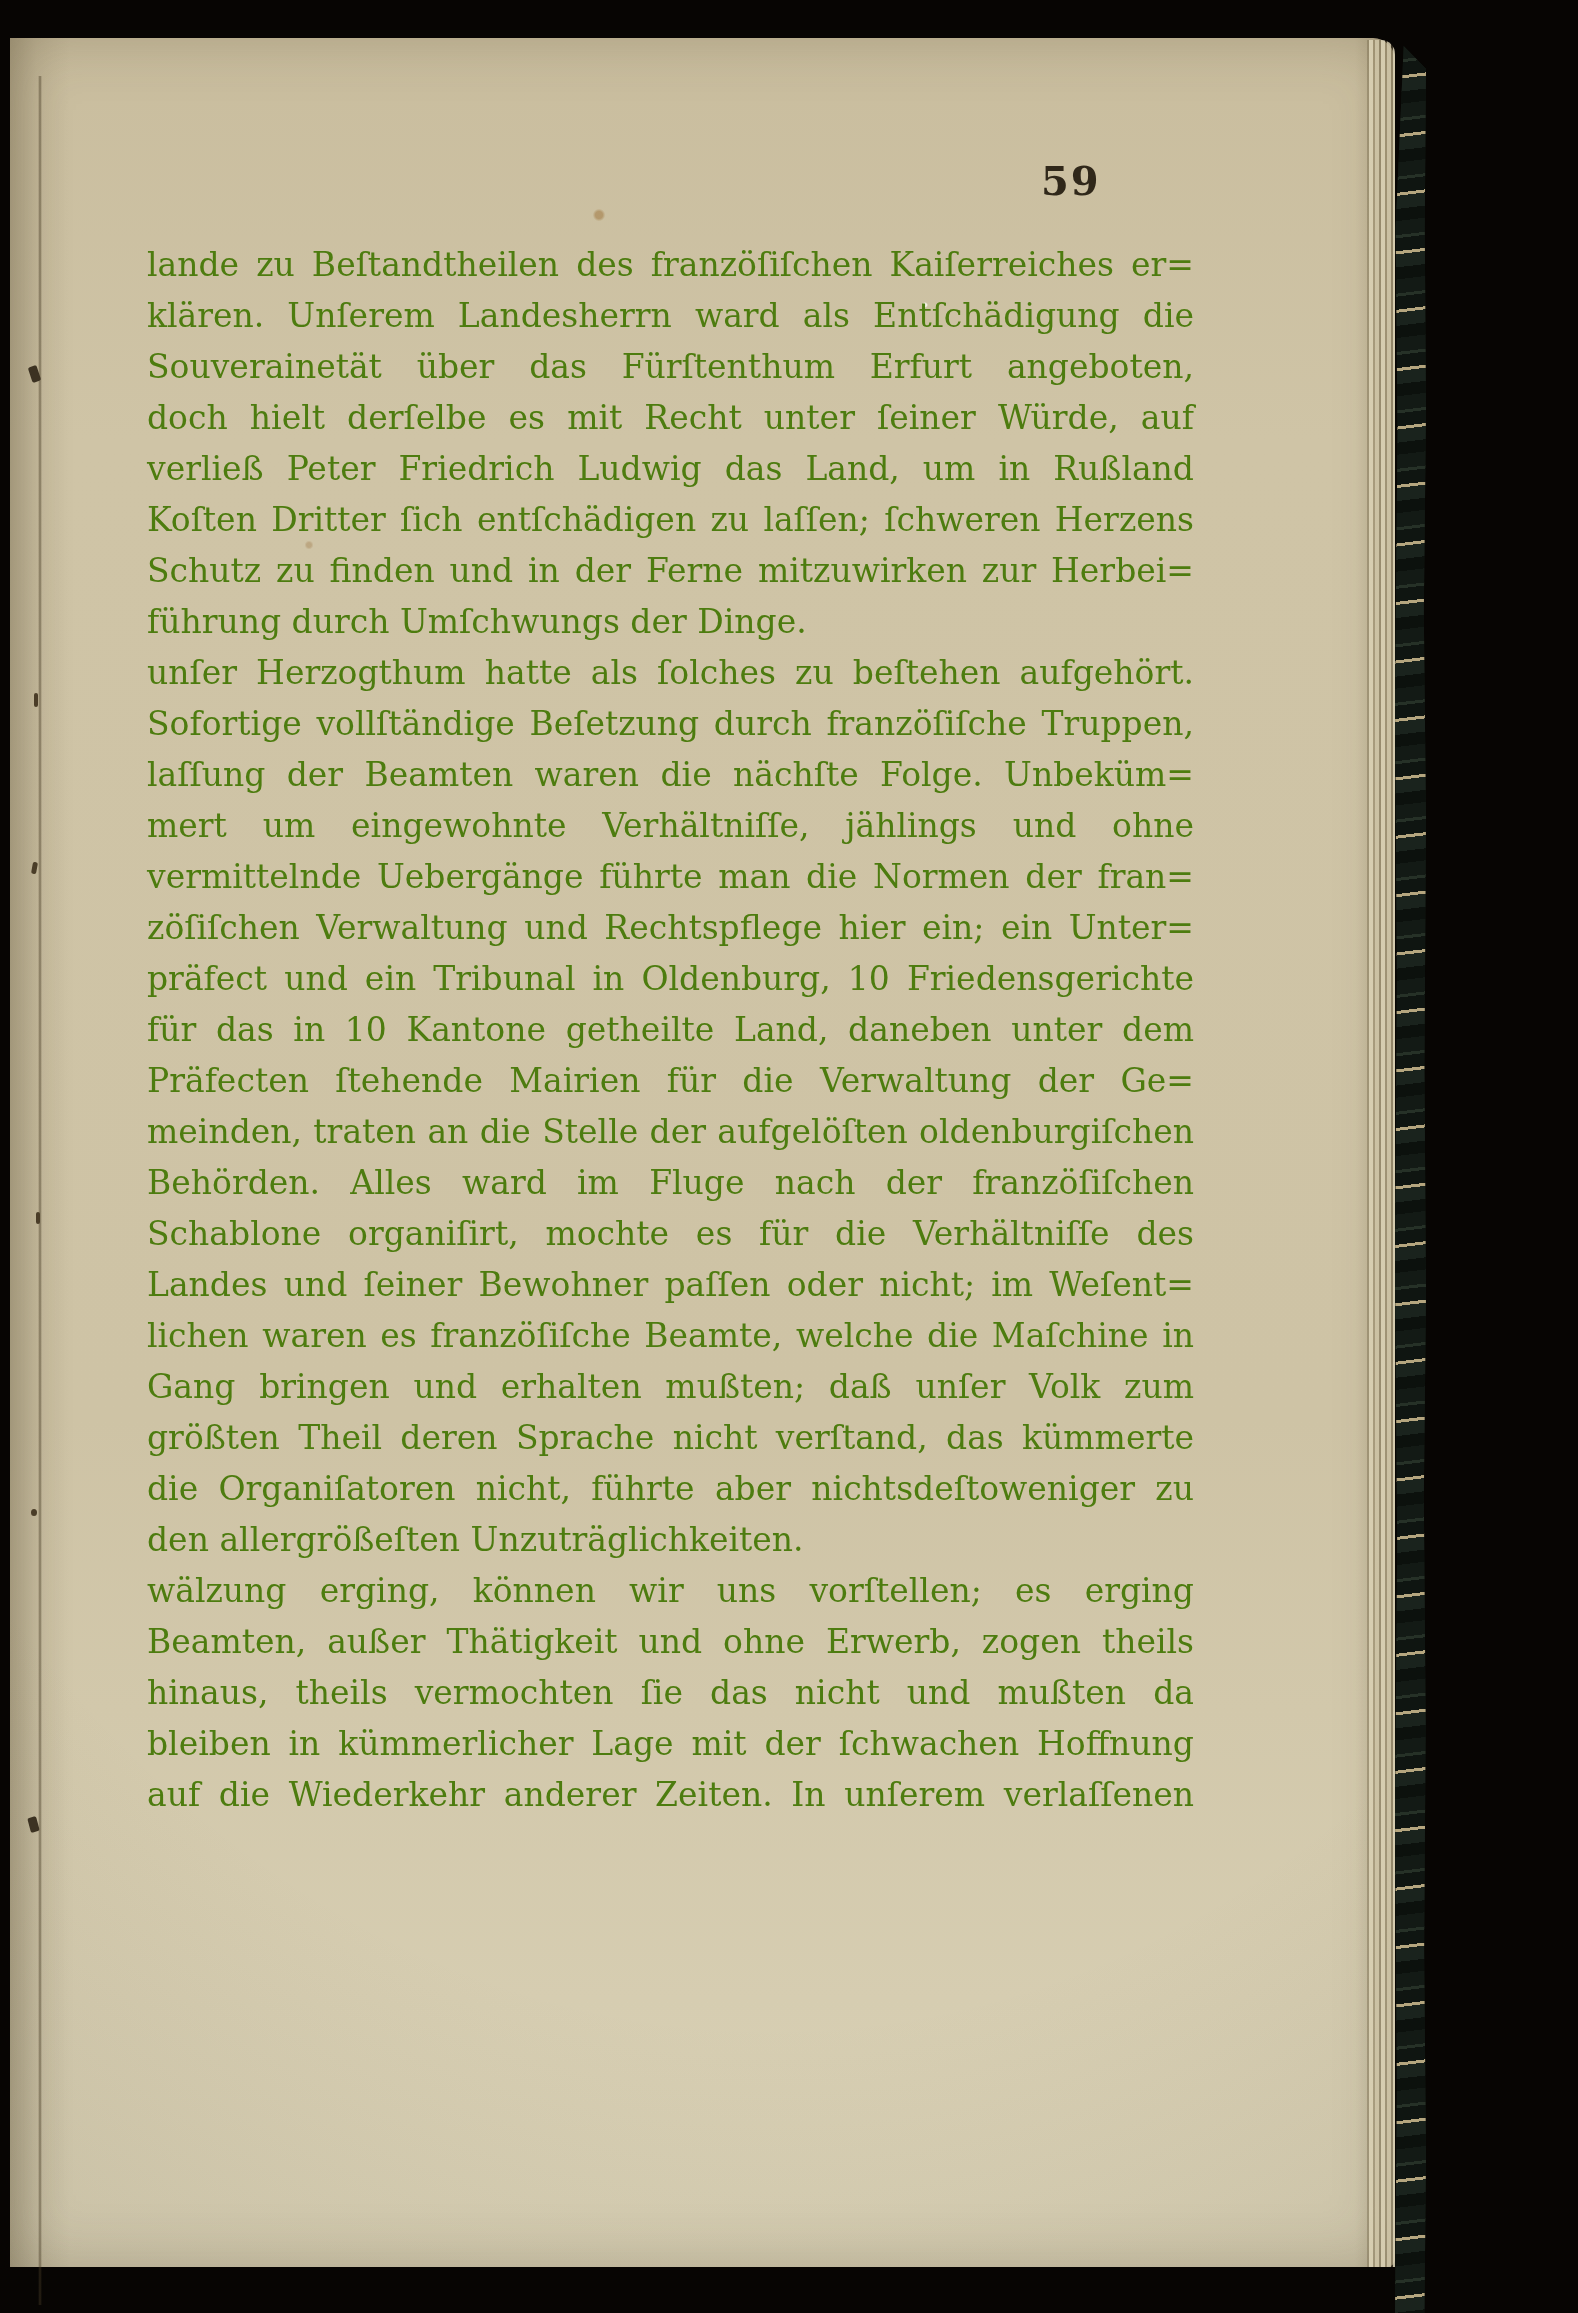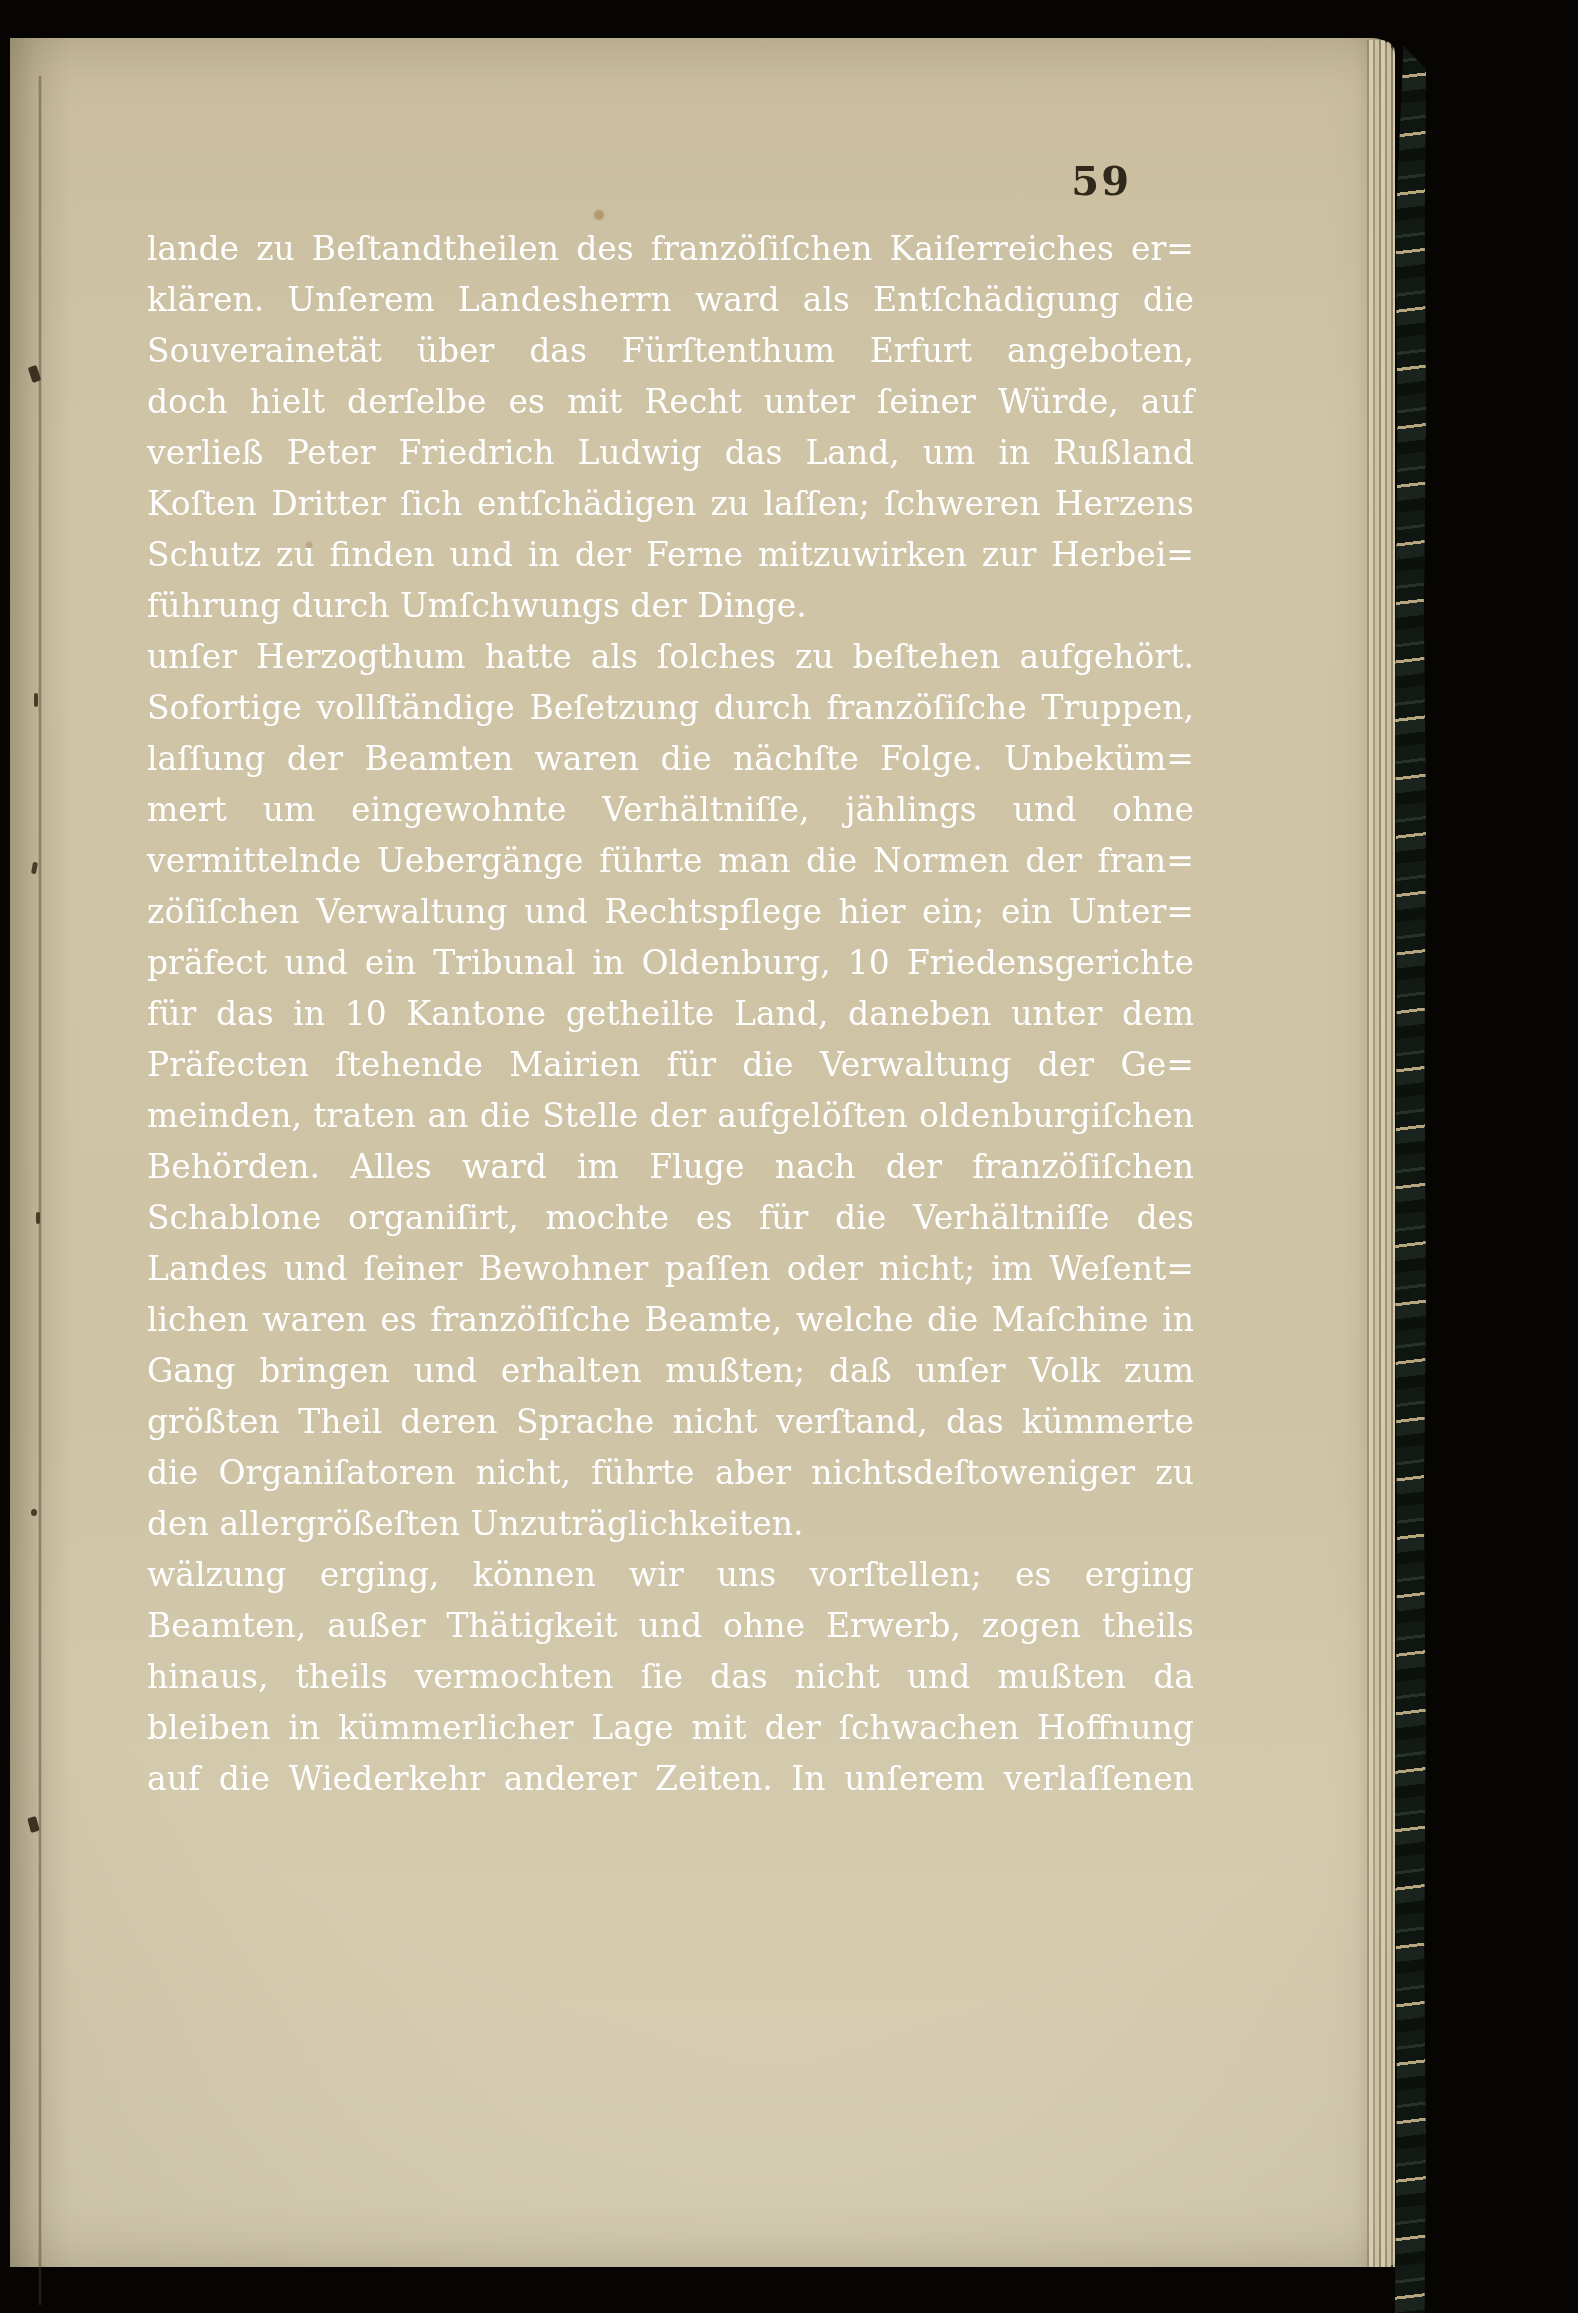--- a/index.html
+++ b/index.html
@@ -46,26 +46,26 @@
       repeating-linear-gradient(173deg,
         #131a15 0 14px, #263127 14px 17px, #0f1511 17px 30px,
         #b5a67f 30px 33px, #1a231d 33px 46px, #0c110d 46px 58px),
       #10160f;
     clip-path:polygon(28% 0, 100% 1%, 96% 8%, 100% 16%, 93% 25%, 100% 34%, 95% 45%,
       100% 55%, 93% 64%, 99% 74%, 94% 84%, 100% 93%, 95% 100%, 0 100%, 6% 90%,
       0 78%, 7% 66%, 0 54%, 6% 41%, 0 29%, 8% 17%, 2% 8%);
   }
   .page-number{
     position:absolute;left:1041px;top:157px;width:90px;
-    text-align:right;font-size:40px;font-weight:bold;color:#30281a;
+    font-size:40px;font-weight:bold;color:#30281a;
     letter-spacing:2px;
   }
   .text-block{
-    position:absolute;left:147px;top:223px;width:1047px;
-    color:#ffffff;font-size:33px;
+    position:absolute;left:147px;top:239px;width:1047px;
+    color:#4d7c0f;font-size:33px;
   }
   .line{
     height:51px;line-height:51px;white-space:nowrap;
     text-align:justify;text-align-last:justify;
   }
   .line.indent{padding-left:62px;}
   .line.para-end{text-align-last:left;}
 </style>
 </head>
 <body>

